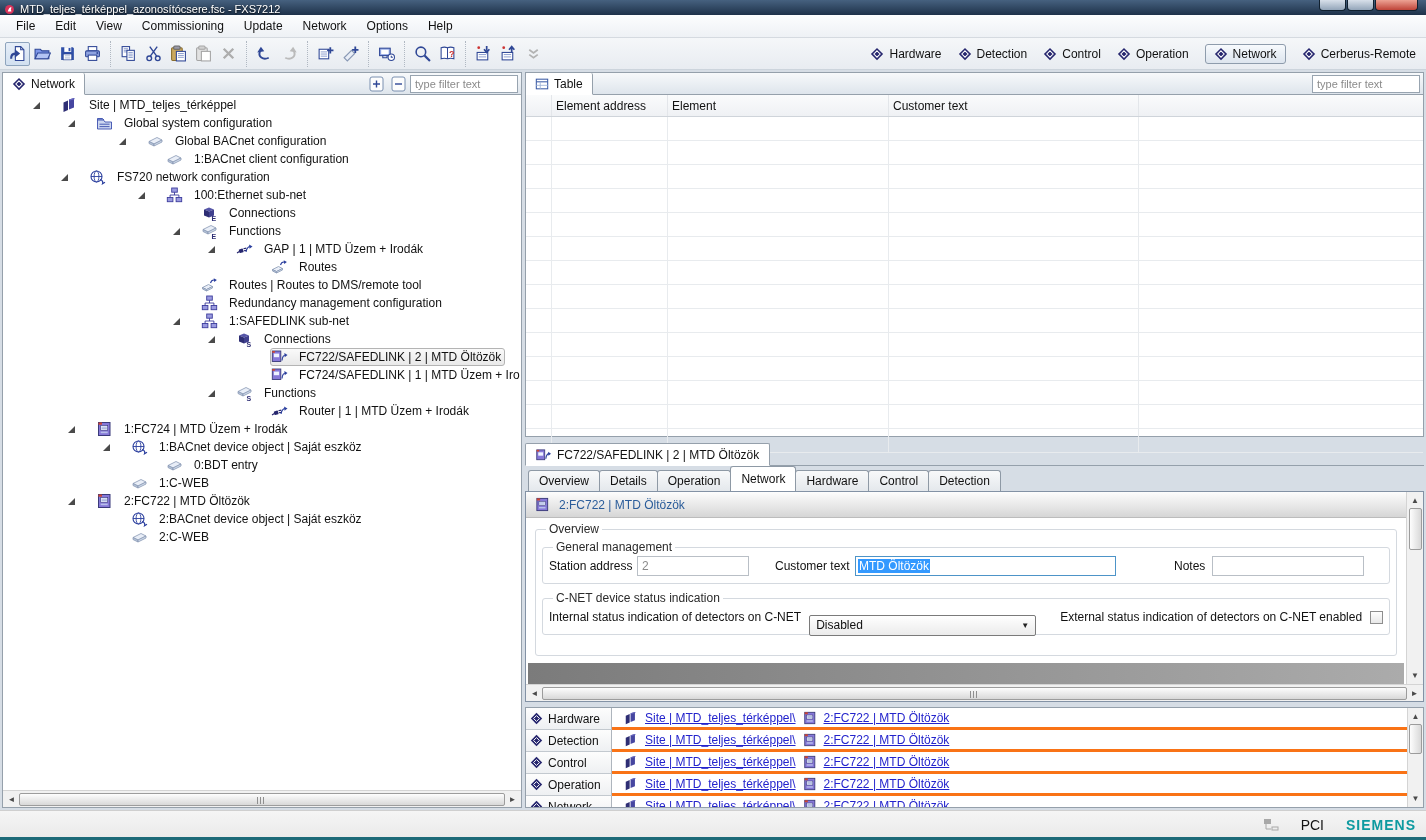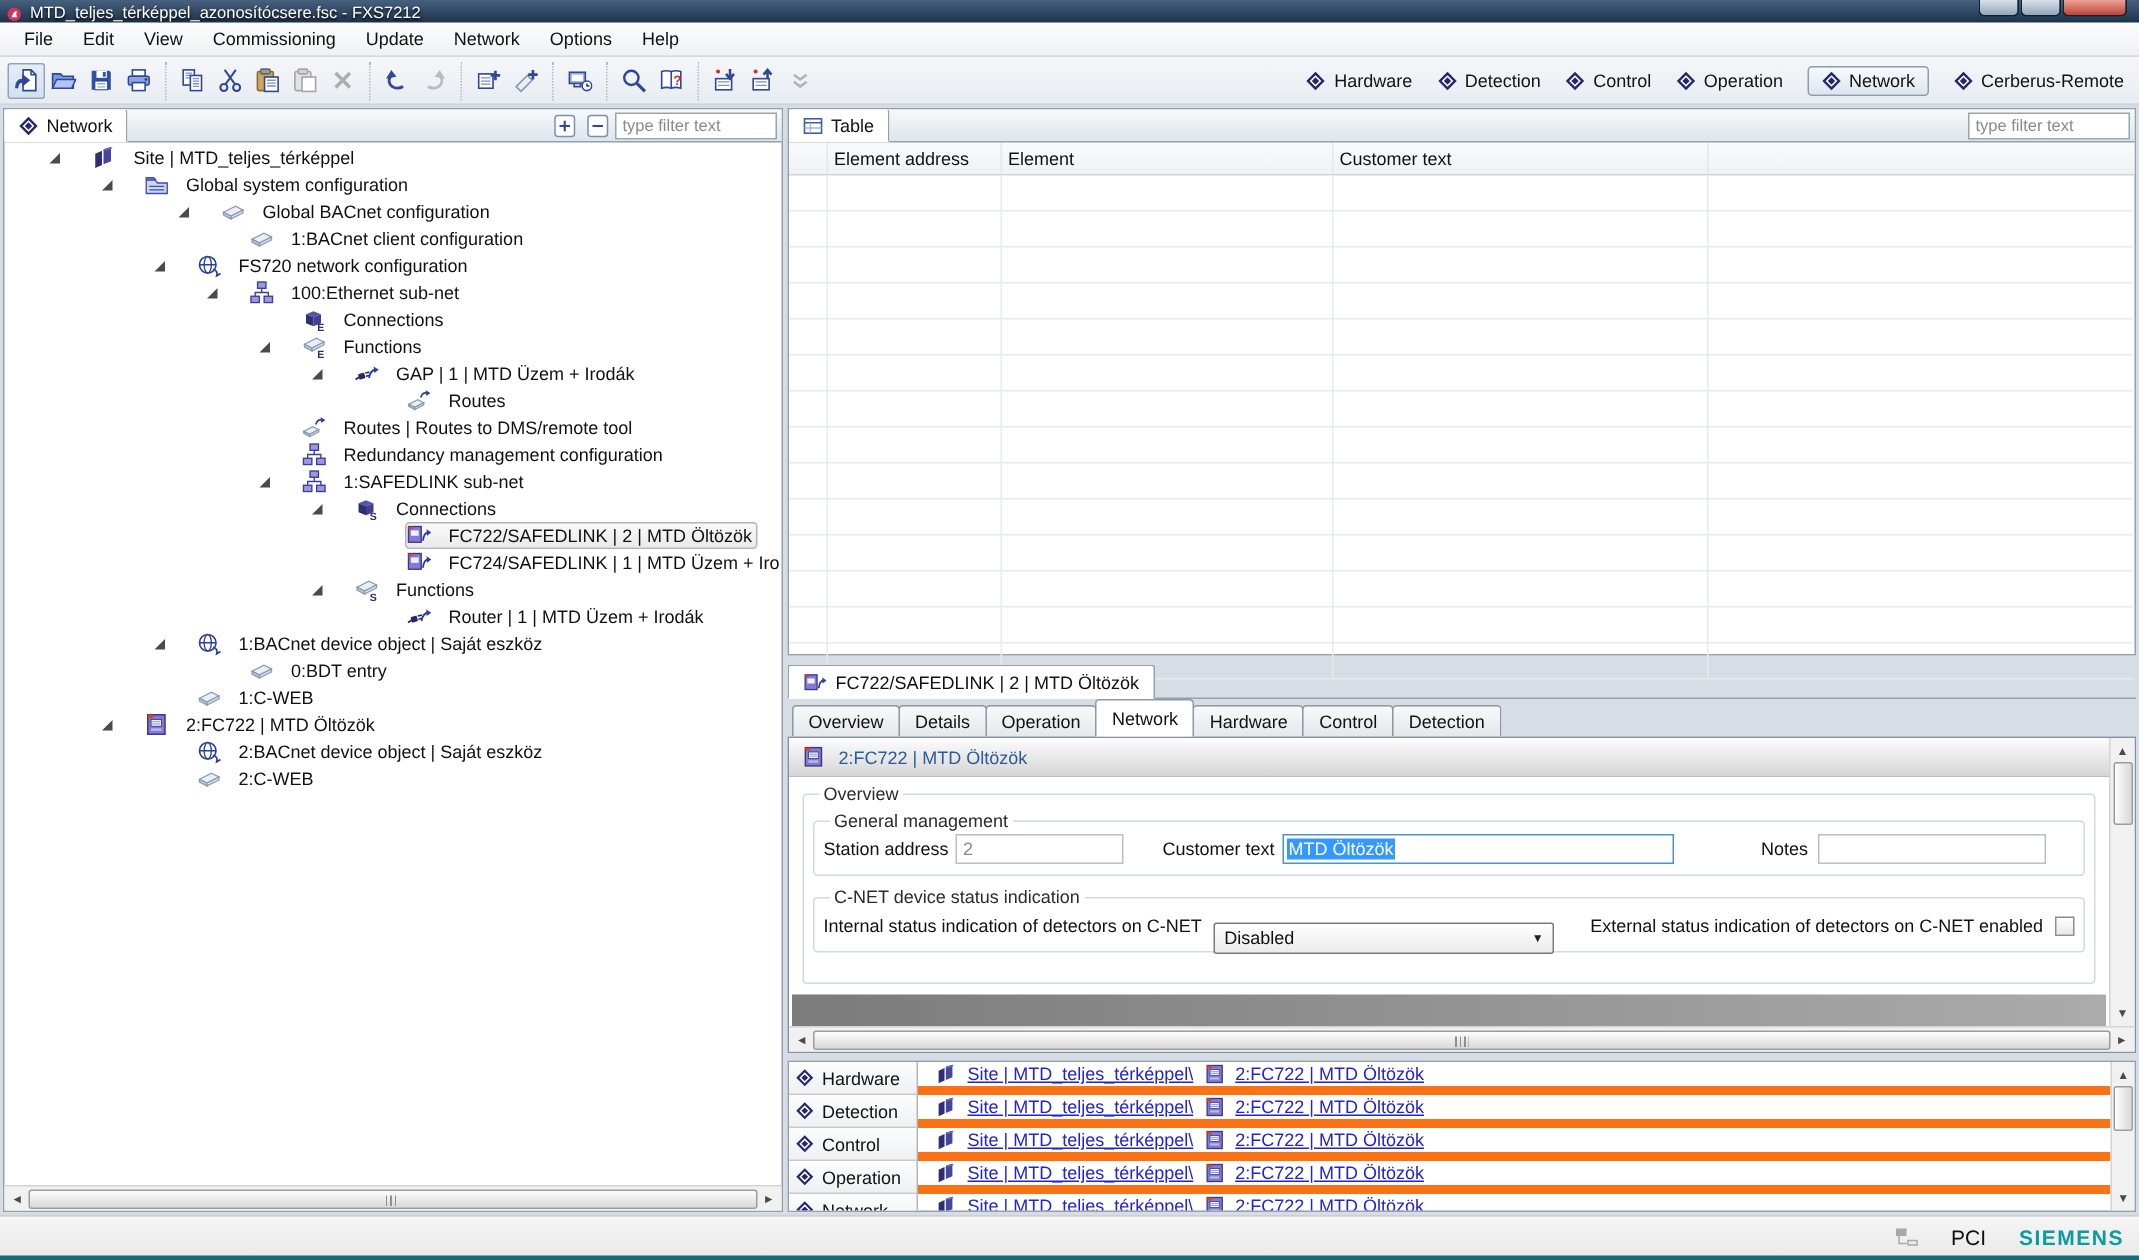--- a/index.html
+++ b/index.html
@@ -131,21 +131,21 @@
   .dhscroll .hscroll{border-top:1px solid #d4d4d4;}
 
   
   .anchor-panel{left:525px;top:637px;width:899px;height:101px;overflow:hidden;}
   .anchor-rows{position:absolute;left:0;top:0;right:16px;bottom:0;}
   .arow{height:22px;display:flex;}
   .acat{width:86px;flex:none;border-right:1px solid #aeb5bd;border-bottom:1px solid #c3c9cf;
     display:flex;align-items:center;gap:5px;padding-left:4px;font-size:12px;
     background:linear-gradient(#fdfdfd,#eef0f2);}
   .acat .dicon{width:13px;height:13px;flex:none;}
-  .apath{flex:1;display:flex;align-items:center;gap:7px;padding-left:12px;font-size:12px;border-bottom:6px solid #f97316;}
+  .apath{flex:1;display:flex;align-items:center;gap:7px;padding-left:12px;font-size:12px;border-bottom:3px solid #f97316;}
   .apath .icon14{width:14px;height:14px;flex:none;}
   .alink{color:#2323CC;text-decoration:underline;white-space:nowrap;}
   .avscroll{position:absolute;right:0;top:0;bottom:0;width:16px;}
 
   
   .statusbar{position:absolute;left:0;top:810px;width:100%;height:30px;
     background:linear-gradient(#f5f5f5,#e9e9e9);border-top:1px solid #cfcfcf;}
   .statusbar::after{content:"";position:absolute;left:0;bottom:0;width:100%;height:3px;background:#1d6a78;}
   .sb-right{position:absolute;right:10px;top:2px;height:24px;display:flex;align-items:center;gap:22px;}
   .sb-pci{font-size:14px;color:#111;}
@@ -502,21 +502,21 @@
             <span class="ticon">
               <svg viewBox="0 0 16 16">
                 <path d="M1.5 8.5 L9.5 4.5 L14.5 7 L6.5 11 Z" fill="#e9eef7" stroke="#8898B4" stroke-width="0.8"></path>
                 <path d="M1.5 8.5 L6.5 11 V13 L1.5 10.5 Z" fill="#b9c6da" stroke="#8898B4" stroke-width="0.8"></path>
                 <path d="M6.5 11 L14.5 7 V9 L6.5 13 Z" fill="#d2dcea" stroke="#8898B4" stroke-width="0.8"></path>
               </svg>
             </span>
             <span class="tlabel">1:BACnet client configuration</span>
           </span>
         </div>
-        <div class="trow" style="padding-left: 98px;">
+        <div class="trow" style="padding-left: 56px;">
           <span class="texp open"></span>
           <span class="twrap">
             <span class="ticon">
               <svg viewBox="0 0 16 16">
                 <circle cx="7" cy="7.5" r="5.5" fill="#fff" stroke="#2B3F9E" stroke-width="1.1"></circle>
                 <ellipse cx="7" cy="7.5" rx="2.4" ry="5.5" fill="none" stroke="#2B3F9E" stroke-width="0.9"></ellipse>
                 <path d="M1.5 7.5 H12.5" stroke="#2B3F9E" stroke-width="0.9"></path>
                 <path d="M10.5 10.5 Q14 11.5 13 14.8 L15.5 13.3" fill="none" stroke="#2B3F9E" stroke-width="1.2"></path>
               </svg>
             </span>
@@ -702,20 +702,35 @@
             <span class="ticon">
               <svg viewBox="0 0 16 16">
                 <path d="M0.5 12 L3.2 10.3" stroke="#26266E" stroke-width="1.2"></path>
                 <rect x="2.6" y="7.9" width="4.2" height="3.8" rx="0.6" fill="#26266E" transform="rotate(-16 4.7 9.8)"></rect>
                 <path d="M7 7.7 L9.8 7.1 M7.4 9.8 L10.2 9.2" stroke="#26266E" stroke-width="1.1"></path>
                 <path d="M9.5 11 Q10.5 5.5 14 5.5" fill="none" stroke="#2B3F9E" stroke-width="1.2"></path>
                 <path d="M12.6 3.4 L16 5.5 L13 7.7 Z" fill="#2B3F9E"></path>
               </svg>
             </span>
             <span class="tlabel">Router | 1 | MTD Üzem + Irodák</span>
+          </span>
+        </div>
+        <div class="trow" style="padding-left: 63px;">
+          <span class="texp open"></span>
+          <span class="twrap">
+            <span class="ticon">
+              <svg viewBox="0 0 16 16">
+                <rect x="2" y="1.5" width="11.5" height="13" fill="#8678d8" stroke="#3A3A7A" stroke-width="1"></rect>
+                <rect x="2" y="1.5" width="3.5" height="2.2" fill="#cc4433"></rect>
+                <rect x="4.2" y="4.6" width="7" height="4.6" fill="#eef2ff" stroke="#3A3A7A" stroke-width="0.6"></rect>
+                <path d="M5 6.2 h5.4 M5 7.6 h5.4" stroke="#8899cc" stroke-width="0.7"></path>
+                <rect x="4.2" y="10.6" width="7" height="1.6" fill="#b8c0ea"></rect>
+              </svg>
+            </span>
+            <span class="tlabel">1:FC724 | MTD Üzem + Irodák</span>
           </span>
         </div>
         <div class="trow" style="padding-left: 98px;">
           <span class="texp open"></span>
           <span class="twrap">
             <span class="ticon">
               <svg viewBox="0 0 16 16">
                 <circle cx="7" cy="7.5" r="5.5" fill="#fff" stroke="#2B3F9E" stroke-width="1.1"></circle>
                 <ellipse cx="7" cy="7.5" rx="2.4" ry="5.5" fill="none" stroke="#2B3F9E" stroke-width="0.9"></ellipse>
                 <path d="M1.5 7.5 H12.5" stroke="#2B3F9E" stroke-width="0.9"></path>

